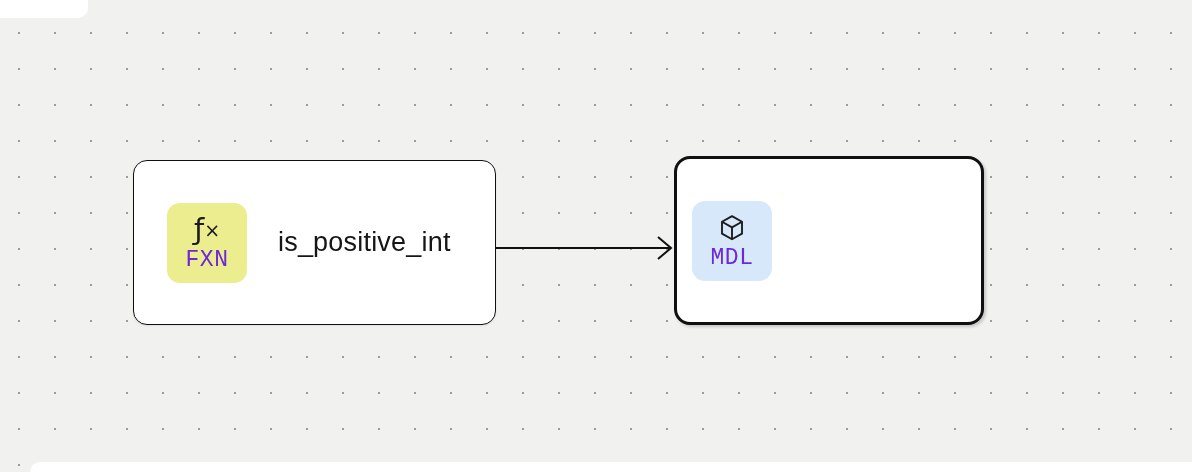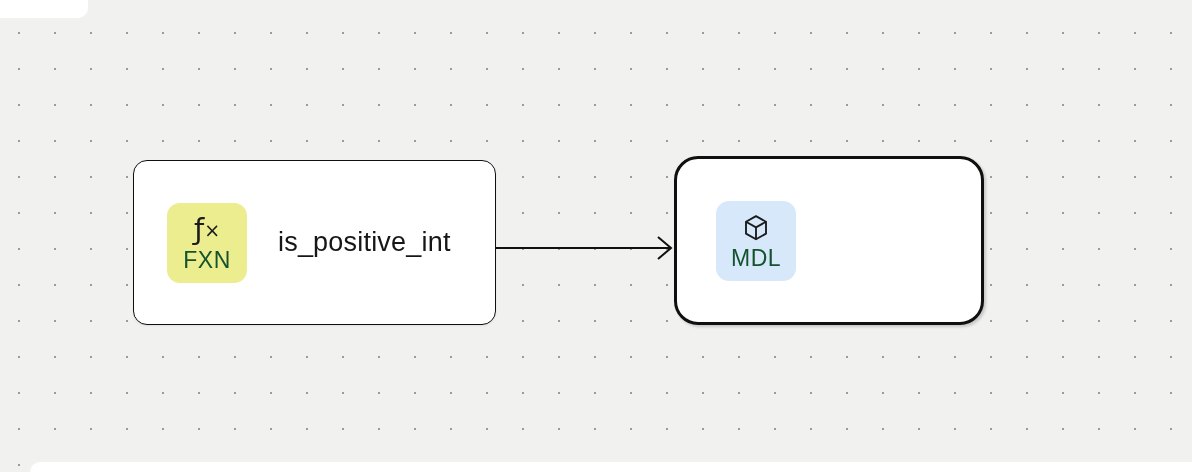--- a/index.html
+++ b/index.html
@@ -51,23 +51,23 @@
   .node-fxn {
     left: 133px; top: 160px;
     width: 363px; height: 165px;
     padding-left: 33px;
     gap: 31px;
     box-shadow: 0 1px 2px rgba(0,0,0,0.07);
   }
   .node-mdl {
     left: 674px; top: 156px;
     width: 310px; height: 169px;
-    padding-left: 39px;
+    padding-left: 15px;
     border-width: 3.5px;
-    border-radius: 24px;
+    border-radius: 16px;
     box-shadow: 2px 2px 3px rgba(0,0,0,0.18);
   }
 
   .badge {
     width: 80px; height: 80px;
     border-radius: 13px;
     display: flex;
     flex-direction: column;
     align-items: center;
     justify-content: center;
@@ -87,25 +87,25 @@
     color: #1b1b1b;
   }
   .fx-x {
     font-family: "DejaVu Sans", sans-serif;
     font-size: 19px;
     line-height: 1;
     margin-top: 1px;
     color: #1b1b1b;
   }
   .badge-abbr {
-    font-family: Liberation Sans, sans-serif;
+    font-family: Liberation Mono, monospace;
     font-size: 23px;
     line-height: 1.1;
     letter-spacing: 0.5px;
-    color: #14532d;
+    color: #6d28d9;
   }
 
   .node-label {
     font-size: 27px;
     font-weight: 400;
     color: #161616;
     letter-spacing: 0.2px;
     white-space: nowrap;
   }
 

